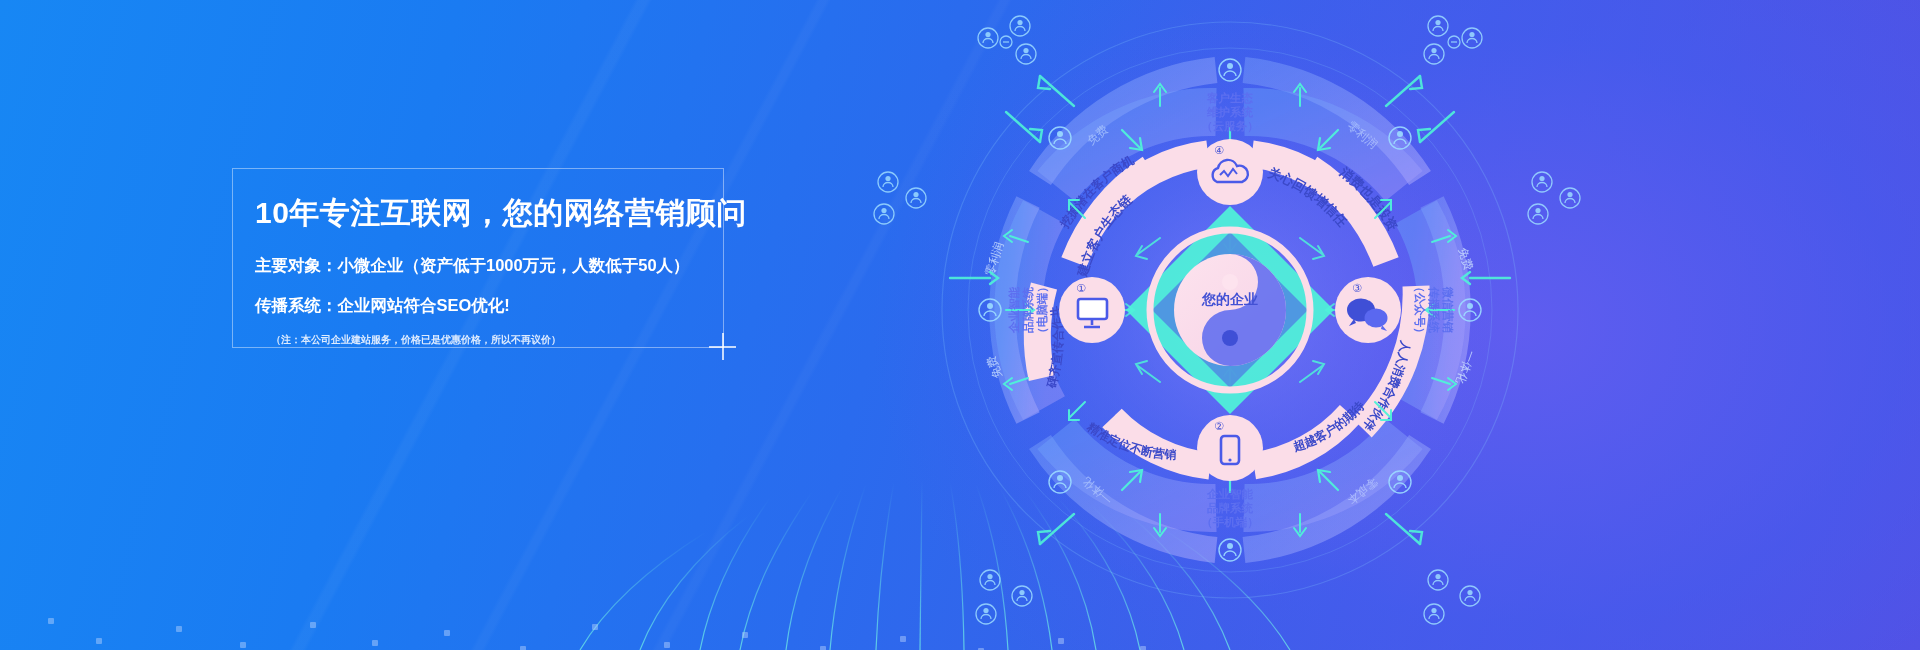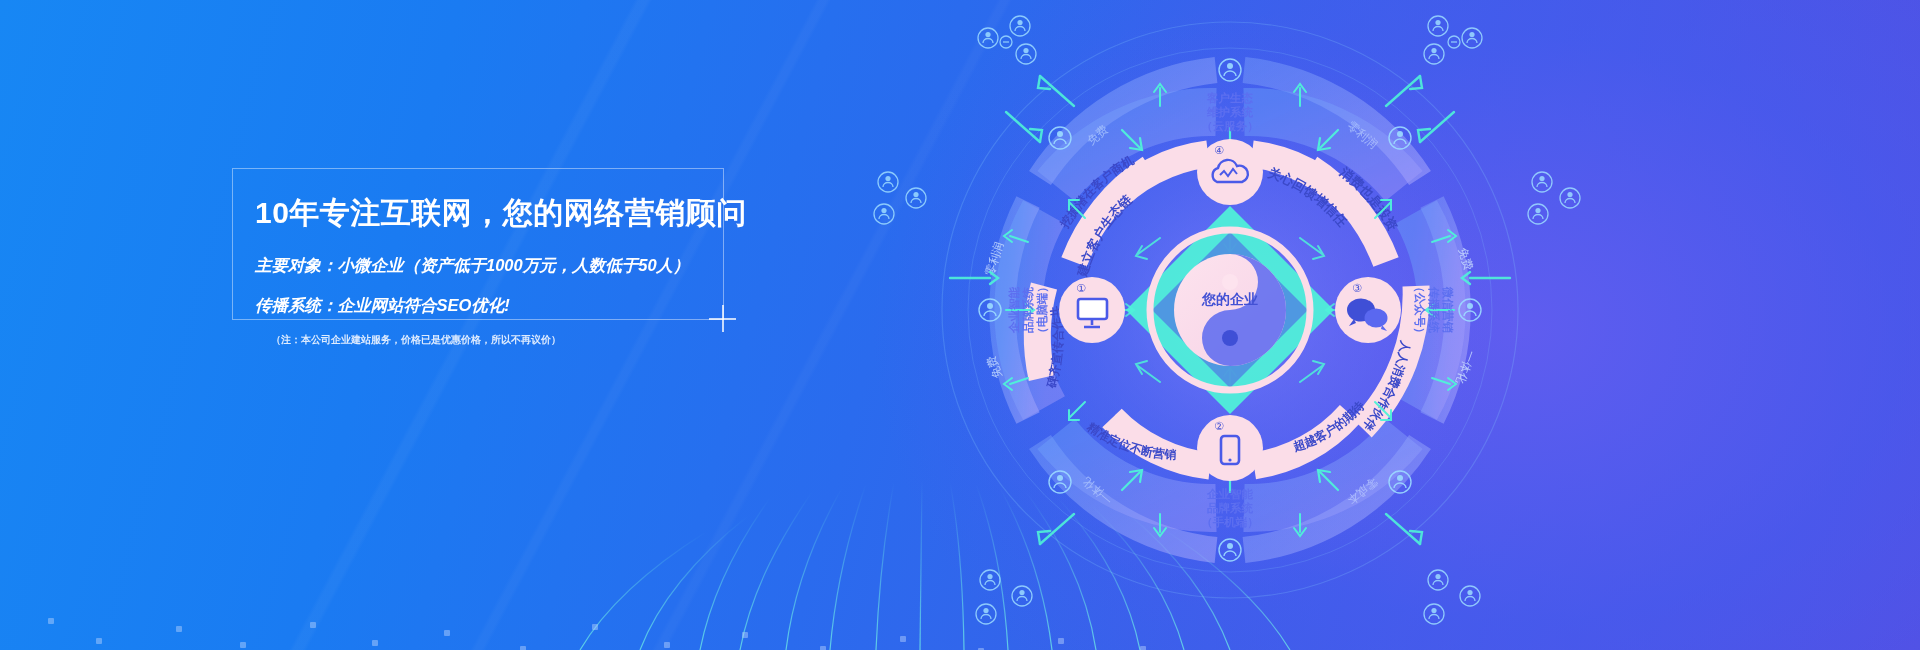--- a/index.html
+++ b/index.html
@@ -19,41 +19,41 @@
   .sheen{position:absolute;inset:0;pointer-events:none;
     background:
       linear-gradient(118deg, rgba(255,255,255,0) 0 28%, rgba(255,255,255,.035) 28.2% 28.6%, rgba(255,255,255,0) 28.8% 100%),
       linear-gradient(118deg, rgba(255,255,255,0) 0 36%, rgba(255,255,255,.03) 36.2% 36.5%, rgba(255,255,255,0) 36.7% 100%),
       linear-gradient(118deg, rgba(255,255,255,0) 0 44%, rgba(255,255,255,.028) 44.2% 44.5%, rgba(255,255,255,0) 44.7% 100%);
   }
   .bottom-fx{position:absolute;left:0;bottom:0;width:1920px;height:180px;pointer-events:none;}
 
   
   .copy{
-    position:absolute;left:232px;top:168px;width:492px;height:152px;
+    position:absolute;left:232px;top:168px;width:492px;height:180px;
     border:1px solid rgba(255,255,255,.42);
     box-sizing:border-box;
   }
   .copy .plus{
     position:absolute;right:-14px;bottom:-14px;width:28px;height:28px;
   }
   .copy .plus:before,.copy .plus:after{
     content:"";position:absolute;background:rgba(255,255,255,.75);
   }
   .copy .plus:before{left:0;top:13px;width:27px;height:1.5px;}
   .copy .plus:after{left:13px;top:0;width:1.5px;height:27px;}
 
   .copy-inner{position:absolute;left:22px;top:26px;right:10px;}
   .headline{
     color:#ffffff;font-size:30px;font-weight:bold;letter-spacing:.5px;
     line-height:1.2;margin:0 0 22px 0;white-space:nowrap;
   }
   .line{
     color:#ffffff;font-size:16.5px;font-weight:bold;line-height:1.5;
-    margin:0 0 15px 0;white-space:nowrap;font-style:italic;
+    margin:0 0 15px 0;white-space:nowrap;
   }
   .note{
     color:#e9f2ff;font-size:10px;font-weight:bold;line-height:1.4;
     margin:4px 0 0 16px;white-space:nowrap;opacity:.95;
   }
 
   
   .info{position:absolute;left:860px;top:10px;width:740px;height:640px;}
   .info svg{display:block;}
   text{font-family:"Liberation Sans","DejaVu Sans",sans-serif;}

